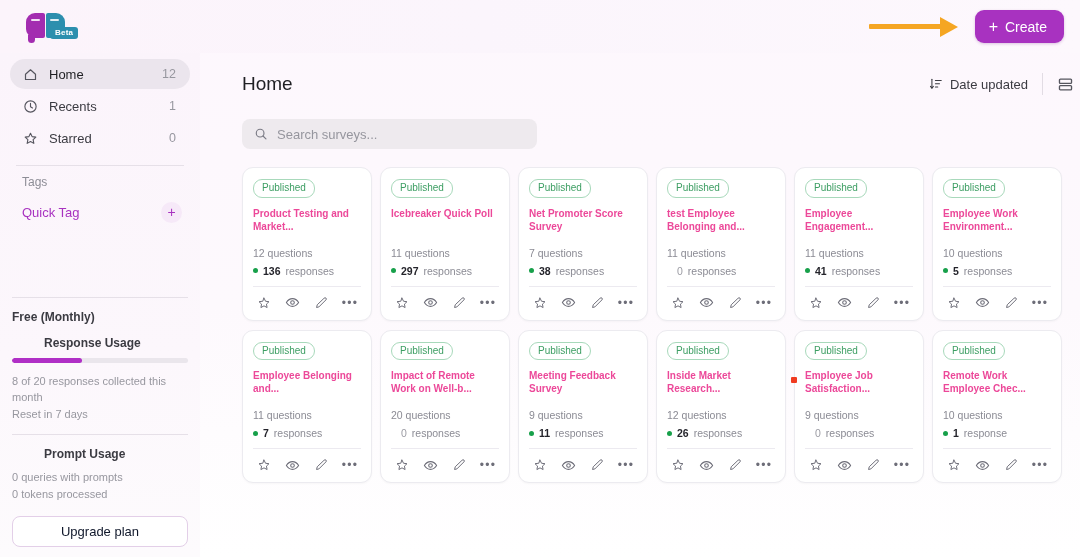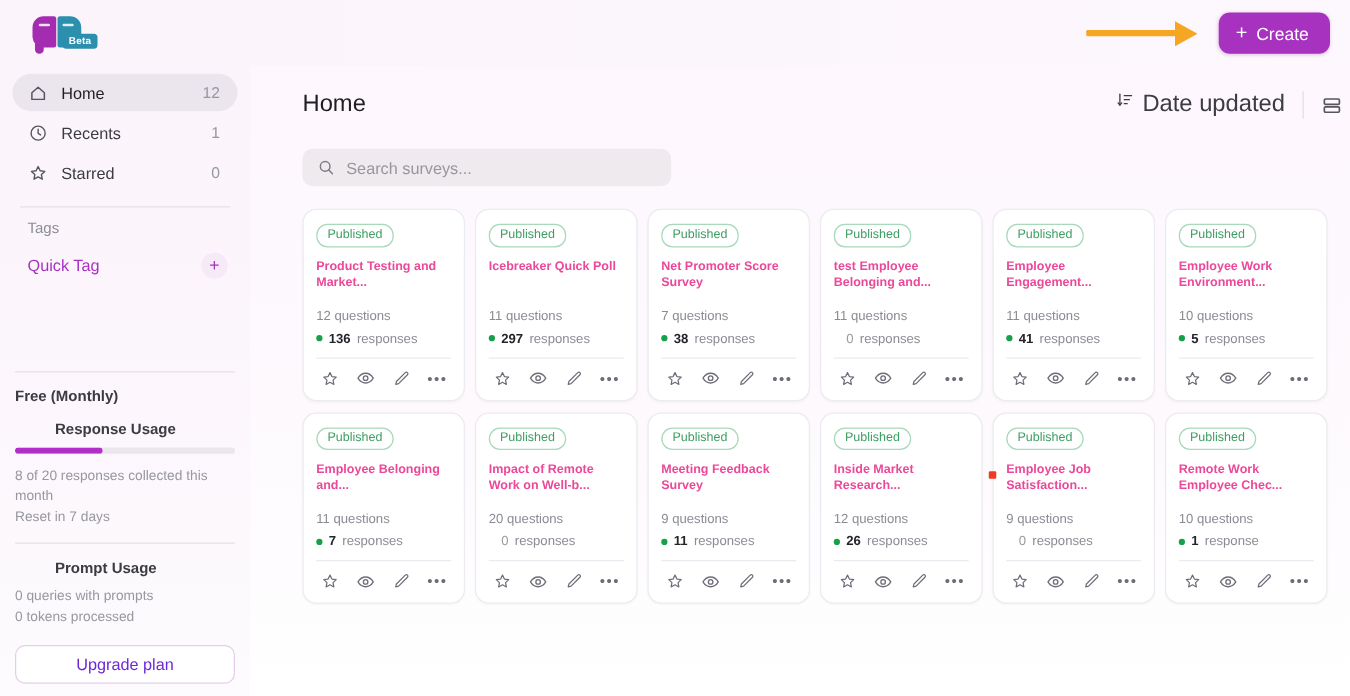--- a/index.html
+++ b/index.html
@@ -193,21 +193,21 @@
   }
 
   .usage-divider2 { height: 1px; background: #e6e0e8; margin: 12px 2px 12px 2px; }
 
   .upgrade-btn {
     margin: 14px 2px 0 2px;
     height: 31px;
     border: 1px solid #e3cfe8;
     border-radius: 8px;
     background: #ffffff;
-    color: #6d28d9;
+    color: #0f172a;
     font-size: 13px;
     font-family: "Liberation Sans", sans-serif;
     cursor: pointer;
     width: calc(100% - 4px);
   }
 
   
   .main {
     flex: 1; min-width: 0;
     padding: 14px 0 0 42px;
@@ -218,21 +218,21 @@
   .main-head {
     display: flex; align-items: center;
     padding-right: 0;
     height: 34px;
   }
   .page-title { font-size: 19px; font-weight: 500; color: #1f1f23; }
   .main-head-spacer { flex: 1; }
 
   .sort-control {
     display: flex; align-items: flex-start; gap: 7px;
-    font-size: 19px; color: #3b3b42; cursor: pointer;
+    font-size: 13px; color: #3b3b42; cursor: pointer;
     padding-right: 14px;
   }
   .vert-divider { width: 1px; height: 22px; background: #e2dce4; }
   .view-toggle {
     padding: 0 6px 0 14px; cursor: pointer;
     display: flex; align-items: center;
     color: #55555e;
   }
 
   .search-row { margin-top: 18px; }

